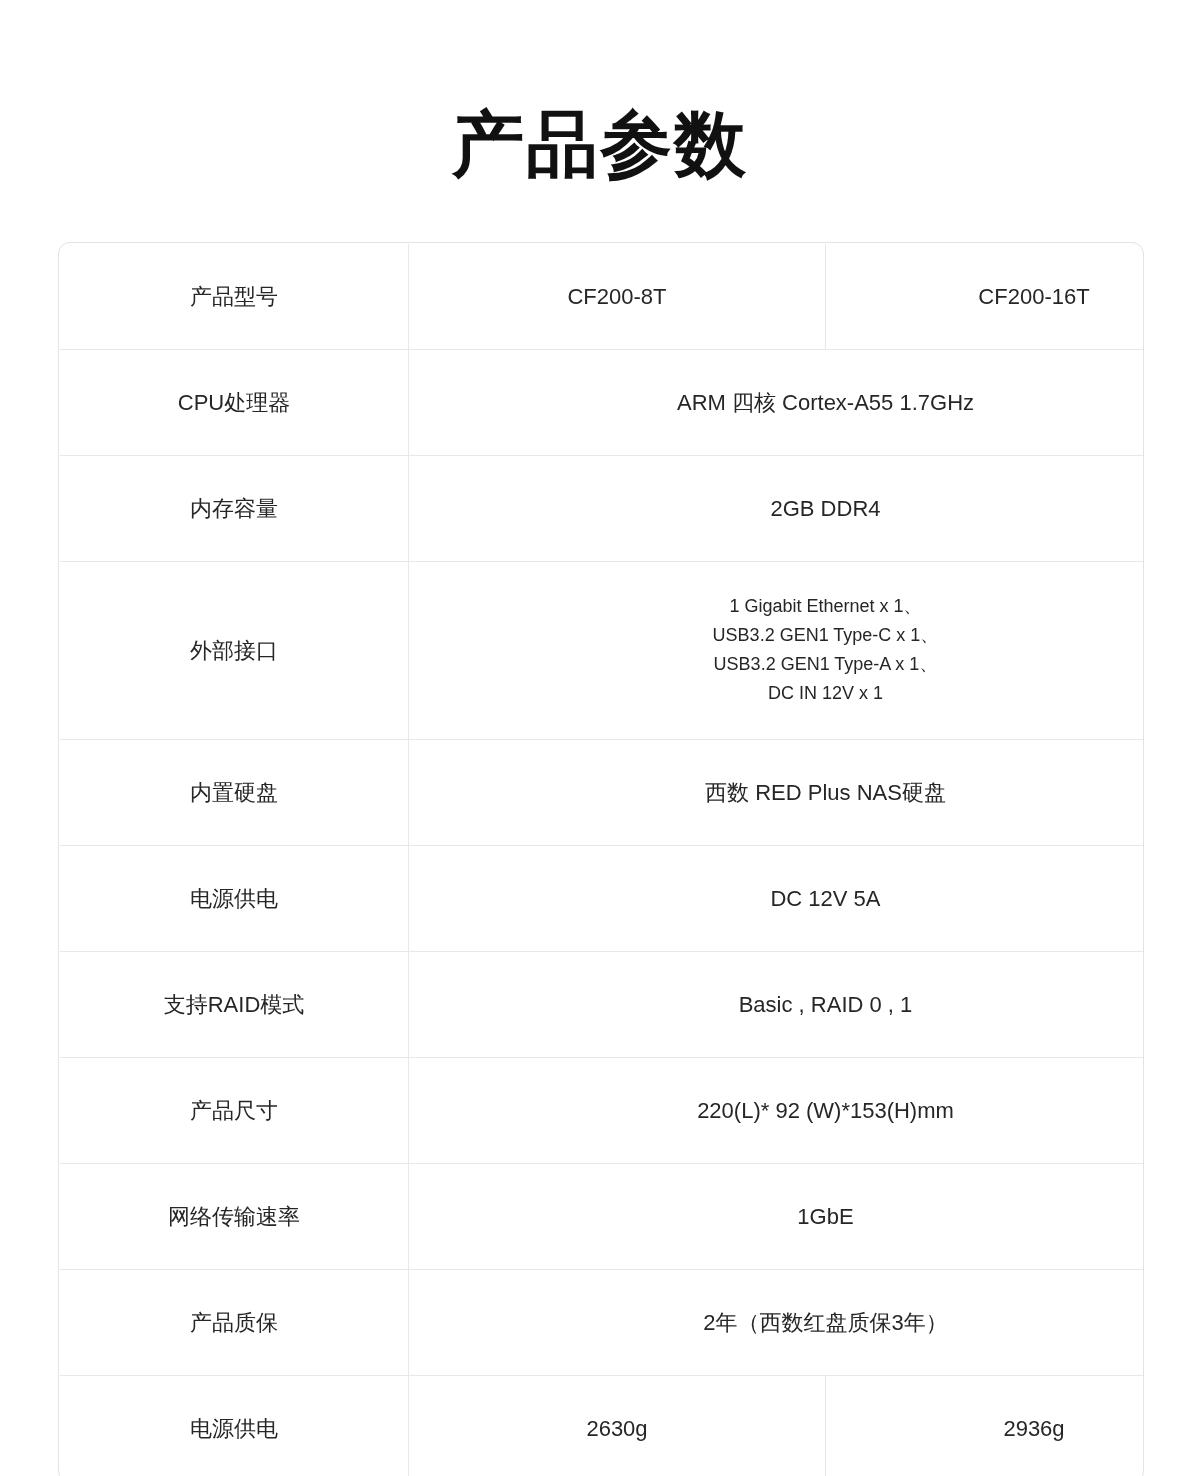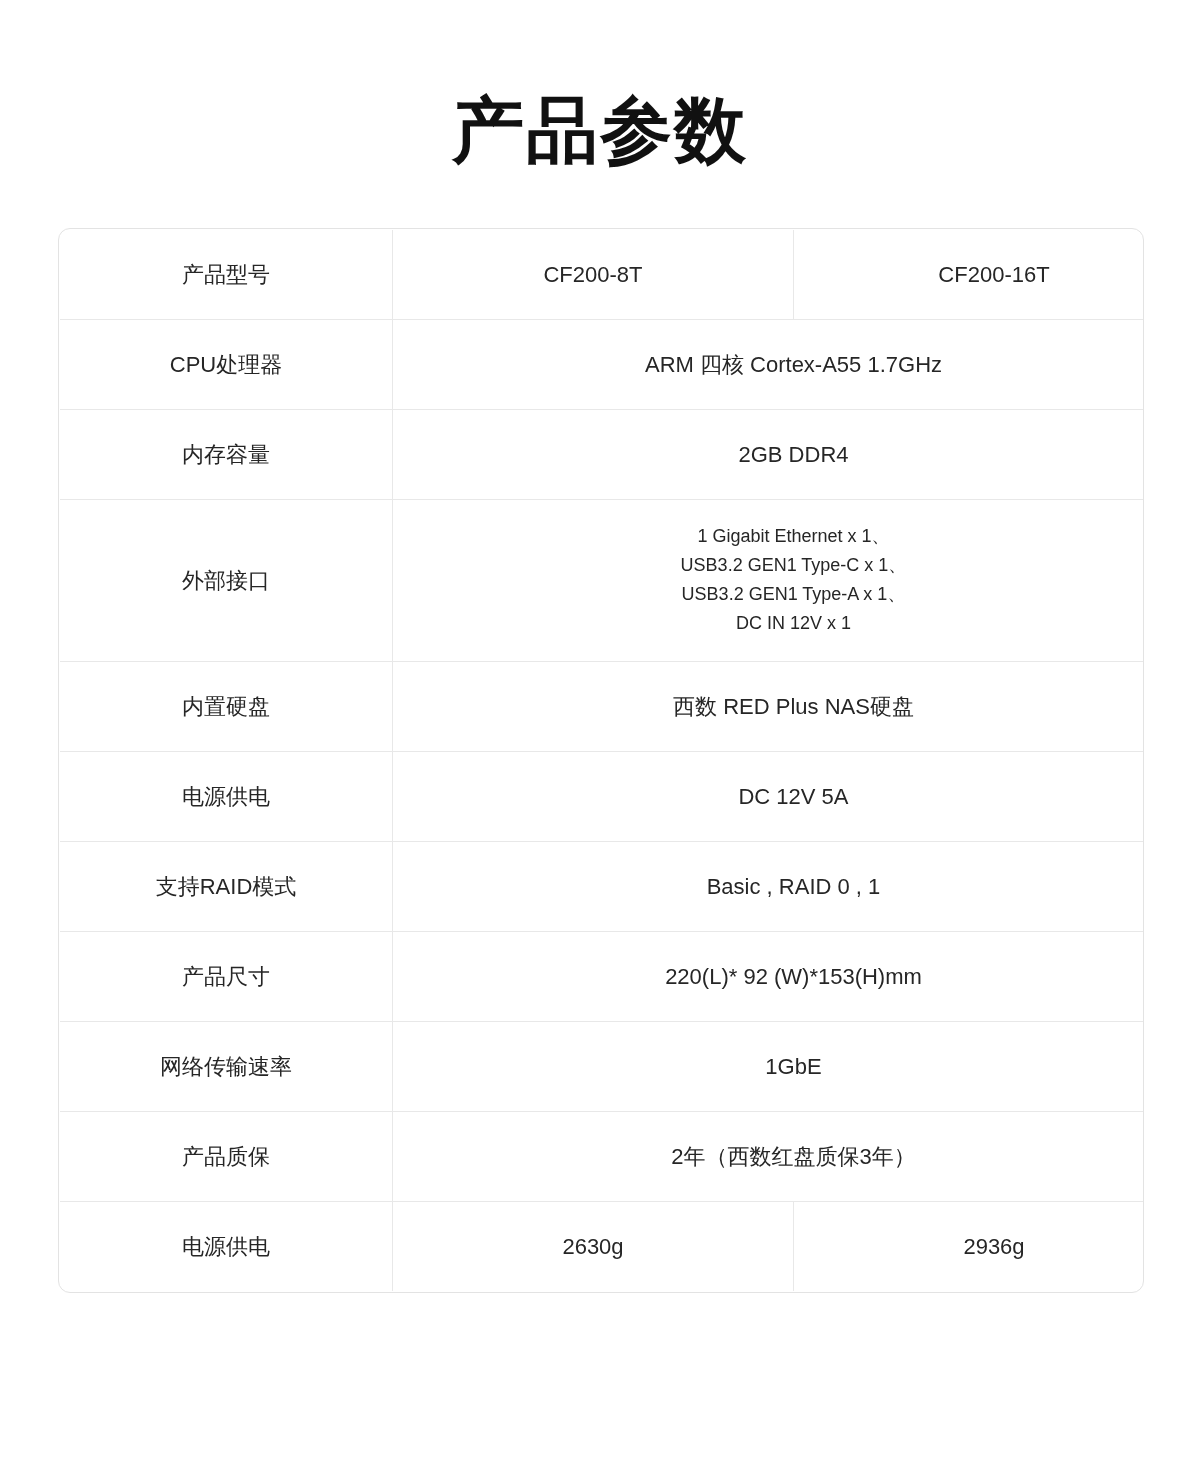--- a/index.html
+++ b/index.html
@@ -23,21 +23,21 @@
   }
 
   .page-title {
     text-align: center;
     font-size: 72px;
     font-weight: bold;
     letter-spacing: 2px;
     color: #111111;
     padding-top: 92px;
     line-height: 1;
-    margin: 2px;
+    margin: 16px;
   }
 
   .spec-table-wrap {
     margin: 62px 58px 0 58px;
   }
 
   table.spec-table {
     width: 1084px;
     border-collapse: collapse;
     table-layout: fixed;
@@ -45,21 +45,21 @@
     border-radius: 10px;
     overflow: hidden;
   }
 
   table.spec-table td {
     border: 1px solid #e8e8e8;
     font-size: 22px;
     color: #262626;
     text-align: center;
     vertical-align: middle;
-    padding: 8px;
+    padding: 16px;
     height: 73px;
     line-height: 1.42;
   }
 
   td.label-cell {
     width: 316px;
     font-size: 23px;
     color: #1c1c1c;
     border-left: none;
   }

